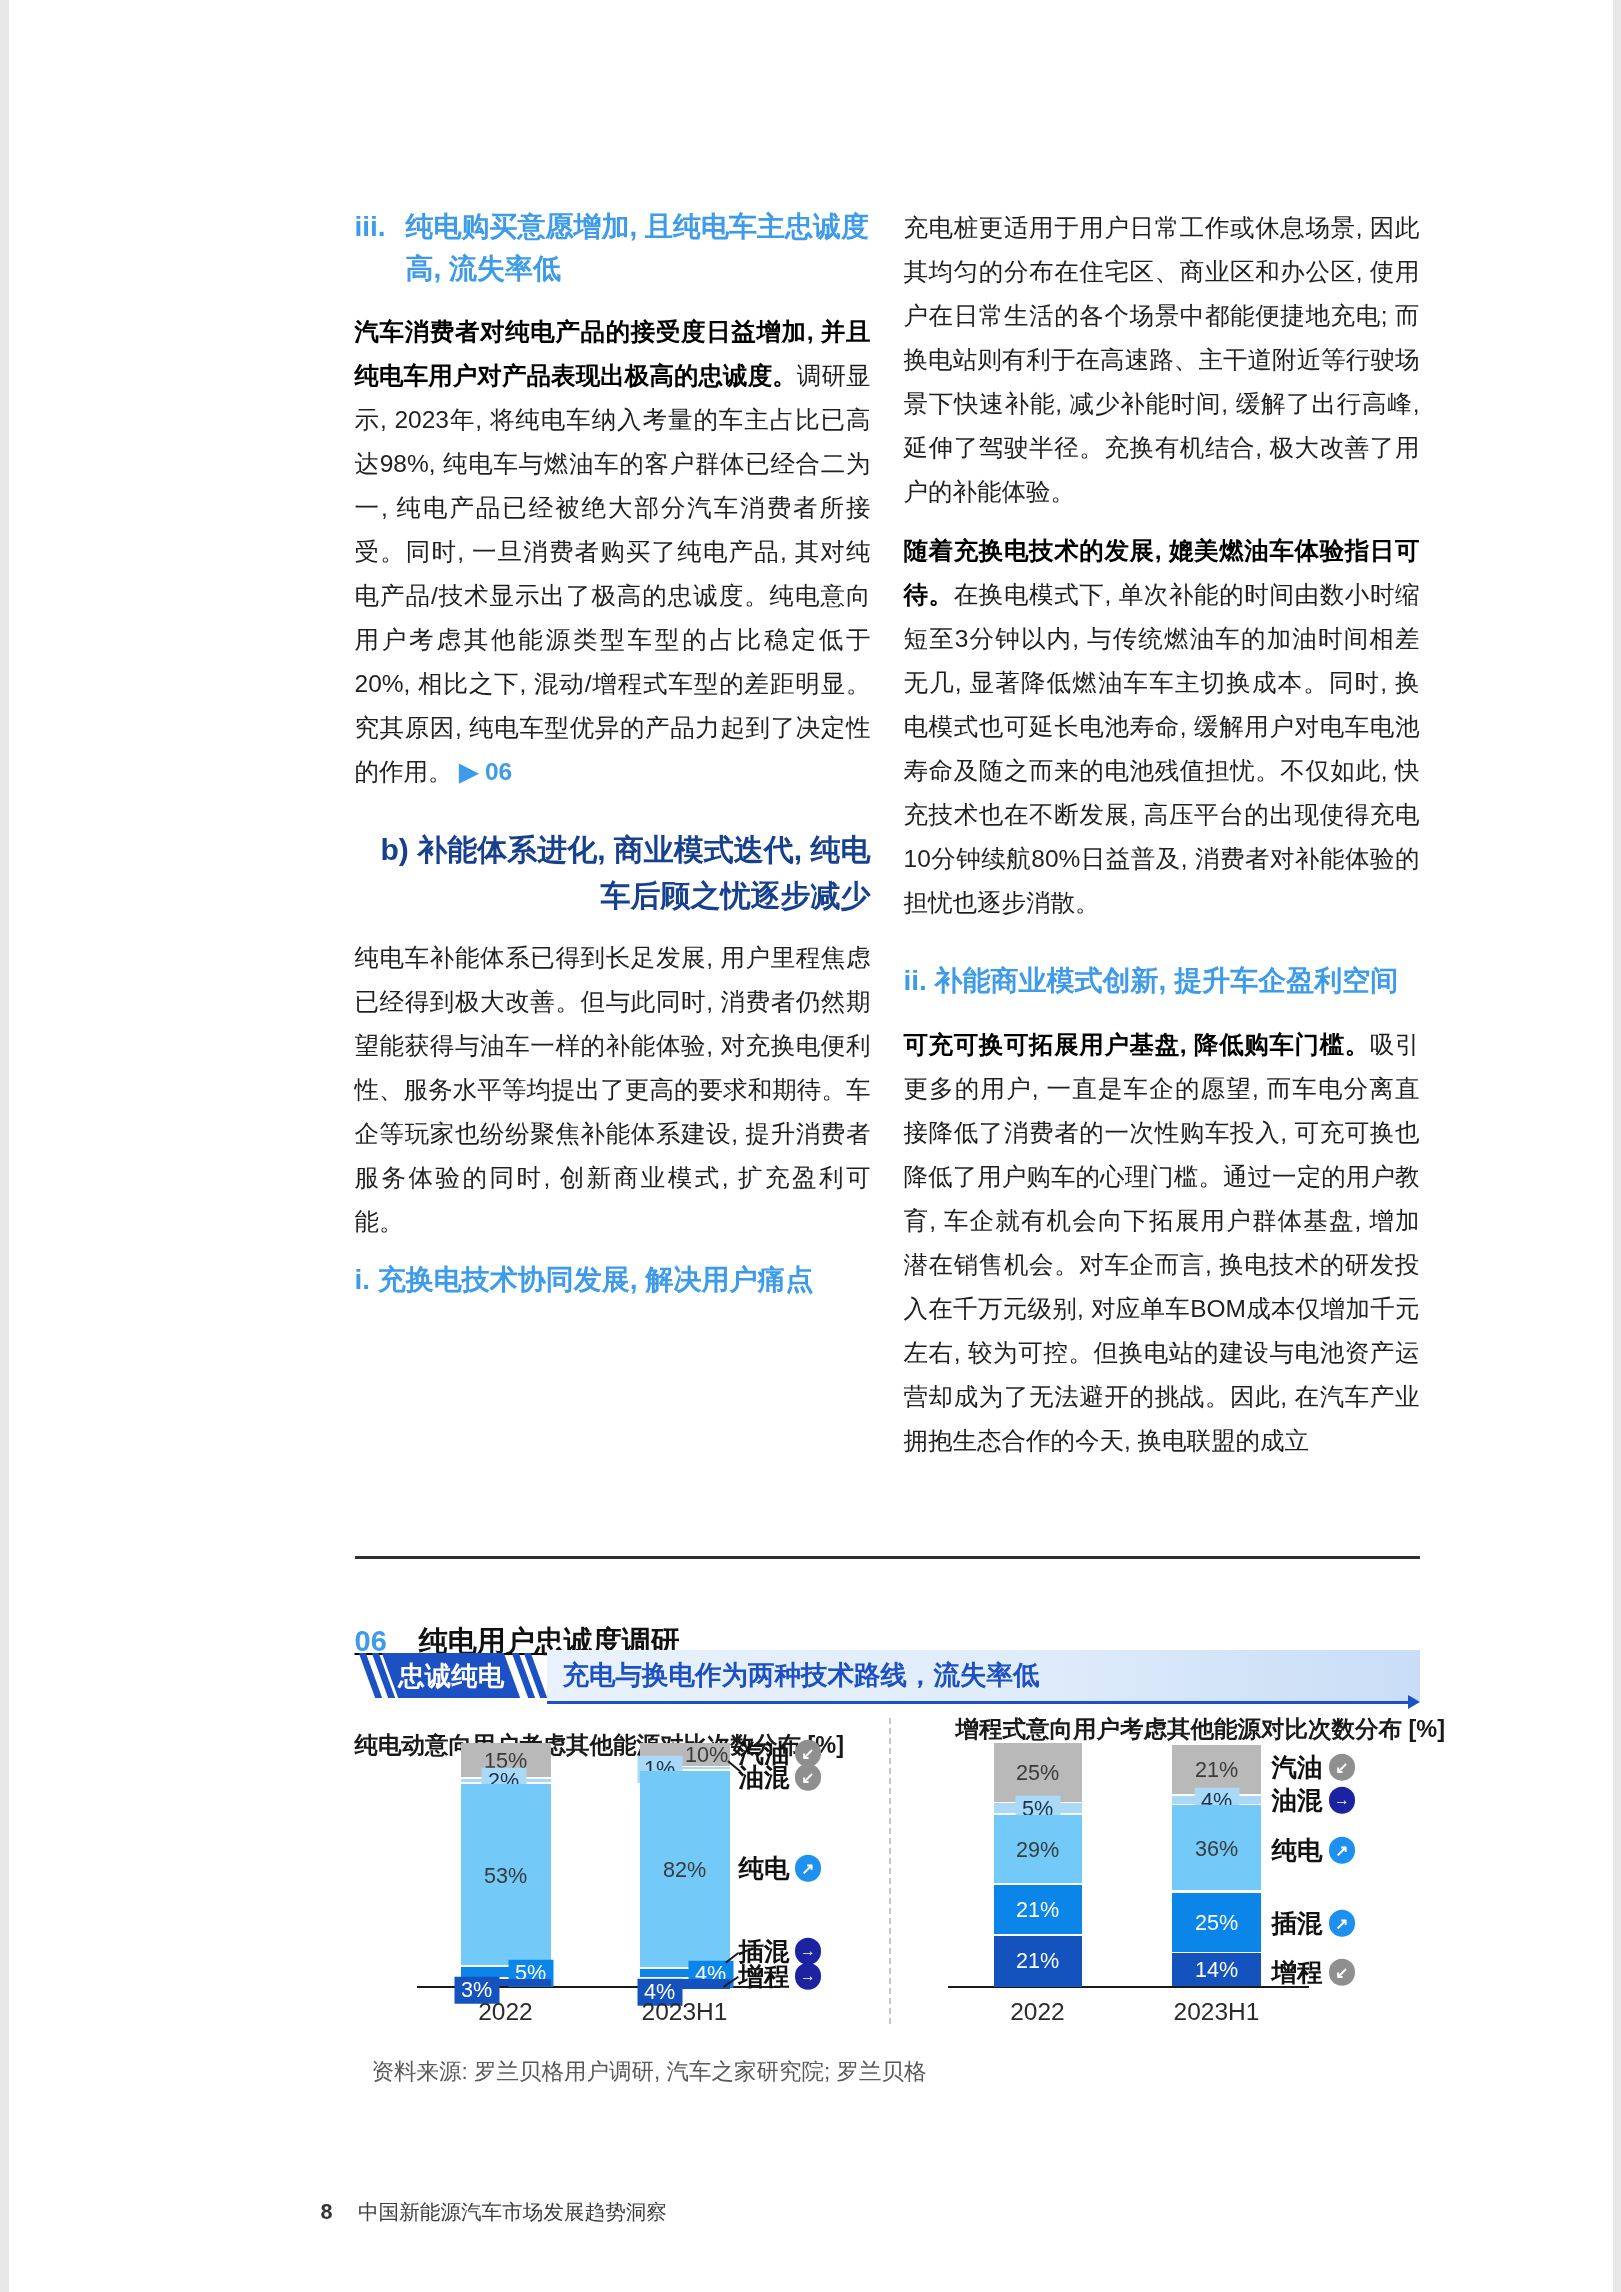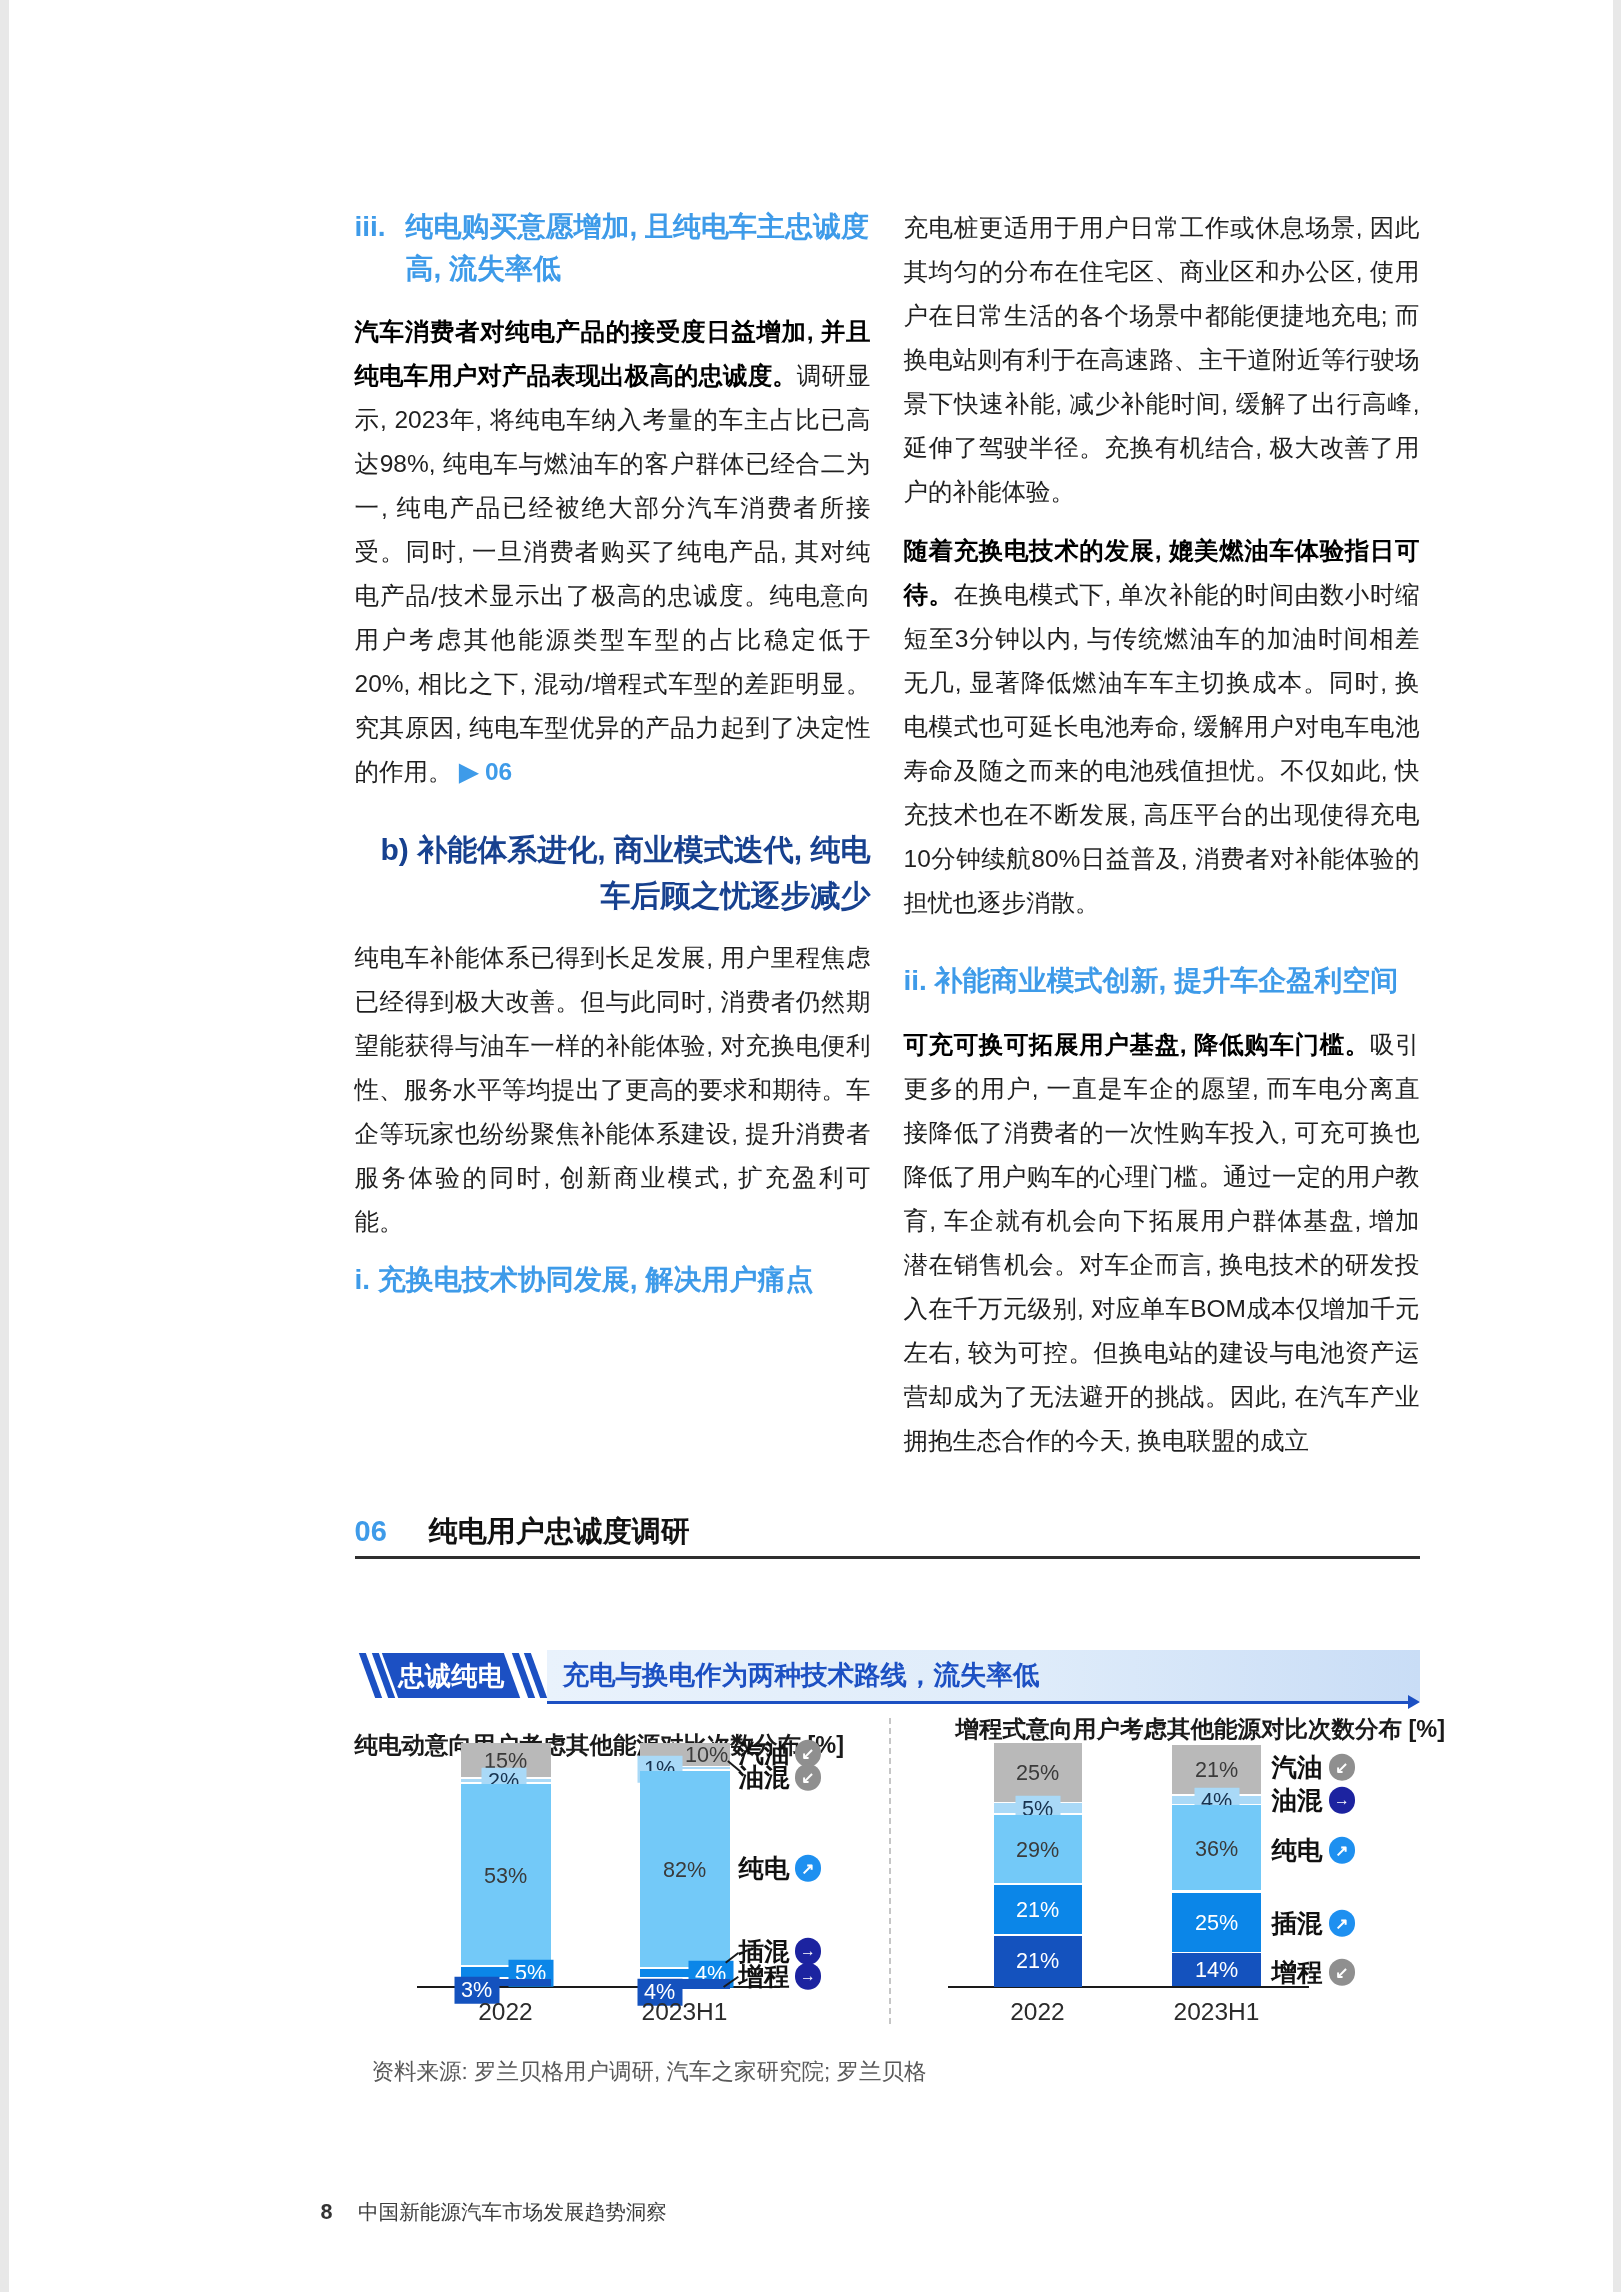--- a/index.html
+++ b/index.html
@@ -17,21 +17,21 @@
   .h-light { color:#3E9BE9; font-weight:700; font-size:28px; line-height:42px; text-align:left; }
   .h-hang { display:flex; margin:0 0 19.6px 0; }
   .h-hang .hnum { flex:0 0 51px; }
   .h-navy { color:#17418F; font-weight:700; font-size:30px; line-height:46px; margin:33px 0 17.6px 0; text-align:right; }
   .h-sub-i { margin:11.8px 0 23.5px 0; }
   .h-sub-ii { margin:35px 0 21.6px 0; }
   .p-last-left { margin-bottom:33px !important; }
   .fig-marker { color:#3E9BE9; font-weight:700; white-space:nowrap; }
   
   .fig-rule { position:absolute; left:346px; top:1556px; width:1065px; height:2.9px; background:#2f2f2f; }
-  .fig-head { position:absolute; left:346px; top:1512px; display:flex; gap:42px; align-items:baseline; }
+  .fig-head { position:absolute; left:346px; top:1622px; display:flex; gap:32px; align-items:baseline;text-decoration:underline; }
   .fig-num { color:#3E9BE9; font-weight:700; font-size:29px; }
   .fig-title { color:#111; font-weight:700; font-size:29px; }
   .banner { position:absolute; left:346px; top:1647px; width:1065px; height:61px; }
   .banner .strip { position:absolute; left:192px; top:2.9px; width:873px; height:51px;
     background:linear-gradient(90deg,#e9f2fc 0%,#dfecfa 55%,#c9ddf6 100%); }
   .banner .strip-line { position:absolute; left:192px; top:54px; width:863px; height:2.9px; background:#1C50C3; }
   .banner .strip-arrow { position:absolute; left:1053px; top:48px; width:0; height:0;
     border-left:12.7px solid #1C50C3; border-top:7.8px solid transparent; border-bottom:7.8px solid transparent; }
   .banner .slash { position:absolute; top:5.9px; width:6.9px; height:45px; background:#1C50C3; transform:skewX(20deg); }
   .banner .badge { position:absolute; left:35px; top:5.9px; width:122px; height:45px; background:#1C50C3;

